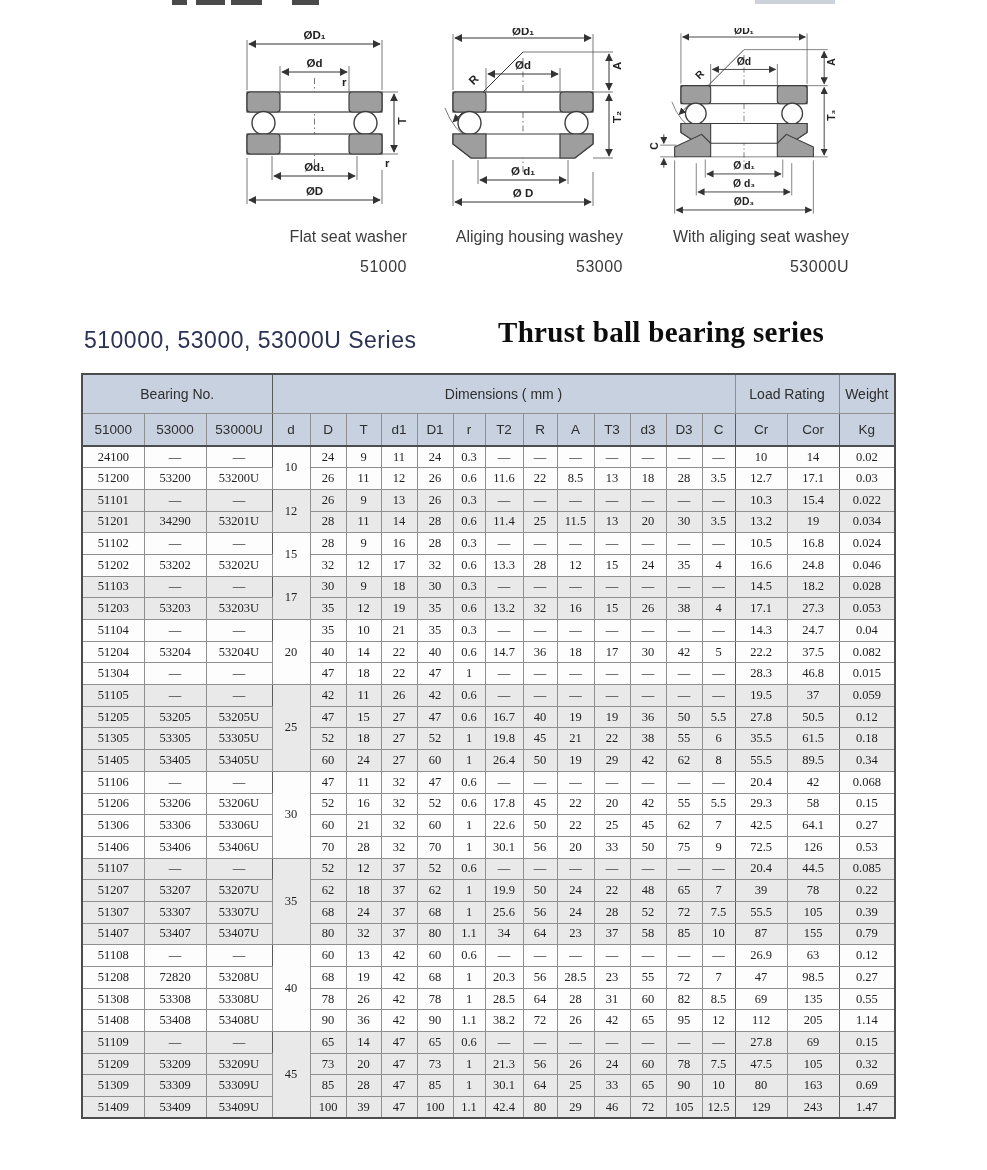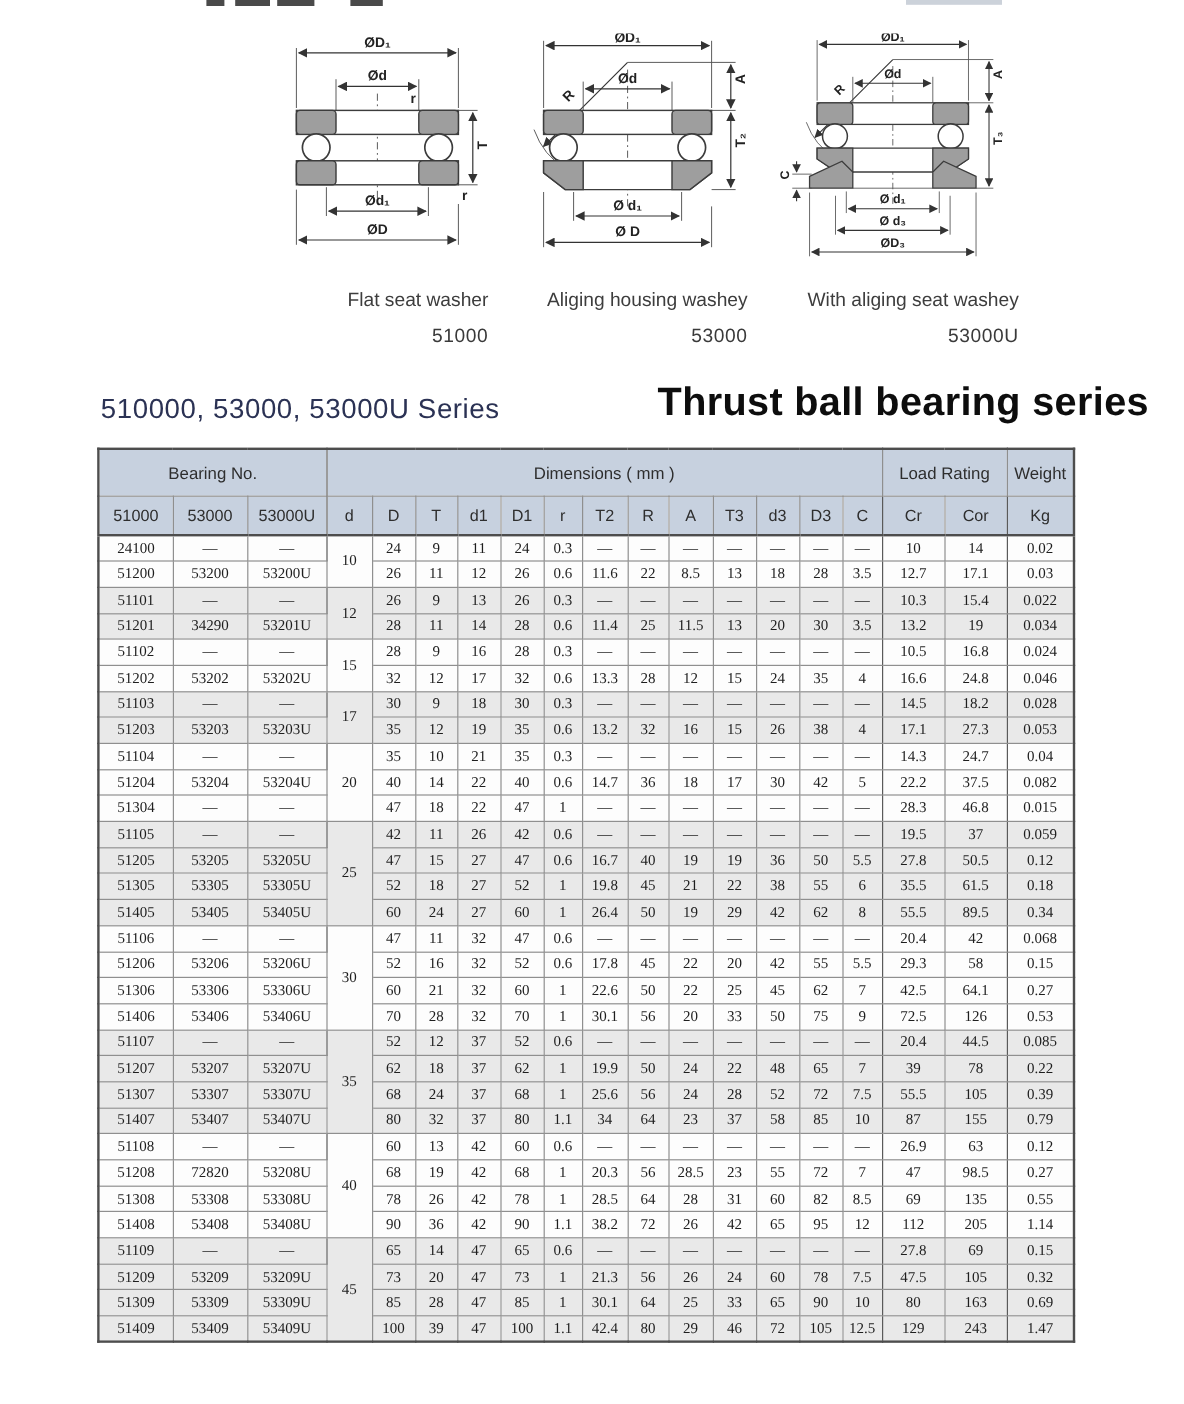--- a/index.html
+++ b/index.html
@@ -10,38 +10,38 @@
   }
 
   
   .top-mark { position:absolute; top:0; height:5px; background:#4a4a4a; }
   .top-mark.light { background:#ccd2da; height:4px; }
 
   
   .diagrams { position:absolute; left:222px; top:28px; display:flex; gap:16px; }
   .diagram { display:flex; flex-direction:column; align-items:flex-end; }
   .diagram svg { display:block; }
-  .diagram .caption { margin-top:14px; font-size:16px; color:#3d3d3d; }
+  .diagram .caption { font-size:16px; color:#3d3d3d; }
   .diagram .model   { margin-top:12px; font-size:16px; color:#3a3a3a; letter-spacing:0.5px; }
   .dimtxt { font-size:11.5px; font-weight:bold; fill:#222; font-family:"Liberation Sans",sans-serif; }
   .dimline { stroke:#333; stroke-width:1; fill:none; }
   .extline { stroke:#555; stroke-width:0.8; fill:none; }
   .ctrline { stroke:#555; stroke-width:0.8; stroke-dasharray:6 3 1.5 3; fill:none; }
   .washer  { fill:#9e9e9e; stroke:#3c3c3c; stroke-width:1.2; }
   .washerbody { fill:#ffffff; stroke:#3c3c3c; stroke-width:1.2; }
   .ball    { fill:#ffffff; stroke:#3c3c3c; stroke-width:1.4; }
 
   
   .series-title {
     position:absolute; left:84px; top:327px;
     font-size:23px; color:#2b3254; letter-spacing:0.5px;
   }
   .main-title {
-    position:absolute; left:548px; top:316px;
-    font-size:33px; font-weight:bold; color:#0d0d0d; letter-spacing:0.3px;
+    position:absolute; left:498px; top:316px;
+    font-size:29px; font-weight:bold; color:#0d0d0d; letter-spacing:0.3px;font-family:Liberation Serif, serif;
   }
 
   
   .spec-table {
     position:absolute; left:81px; top:373px; width:762px;
     border-collapse:collapse; table-layout:fixed;
     border:2px solid #4d4d4d;
   }
   .spec-table th, .spec-table td {
     border:1px solid #8f8f8f; text-align:center; vertical-align:middle;

